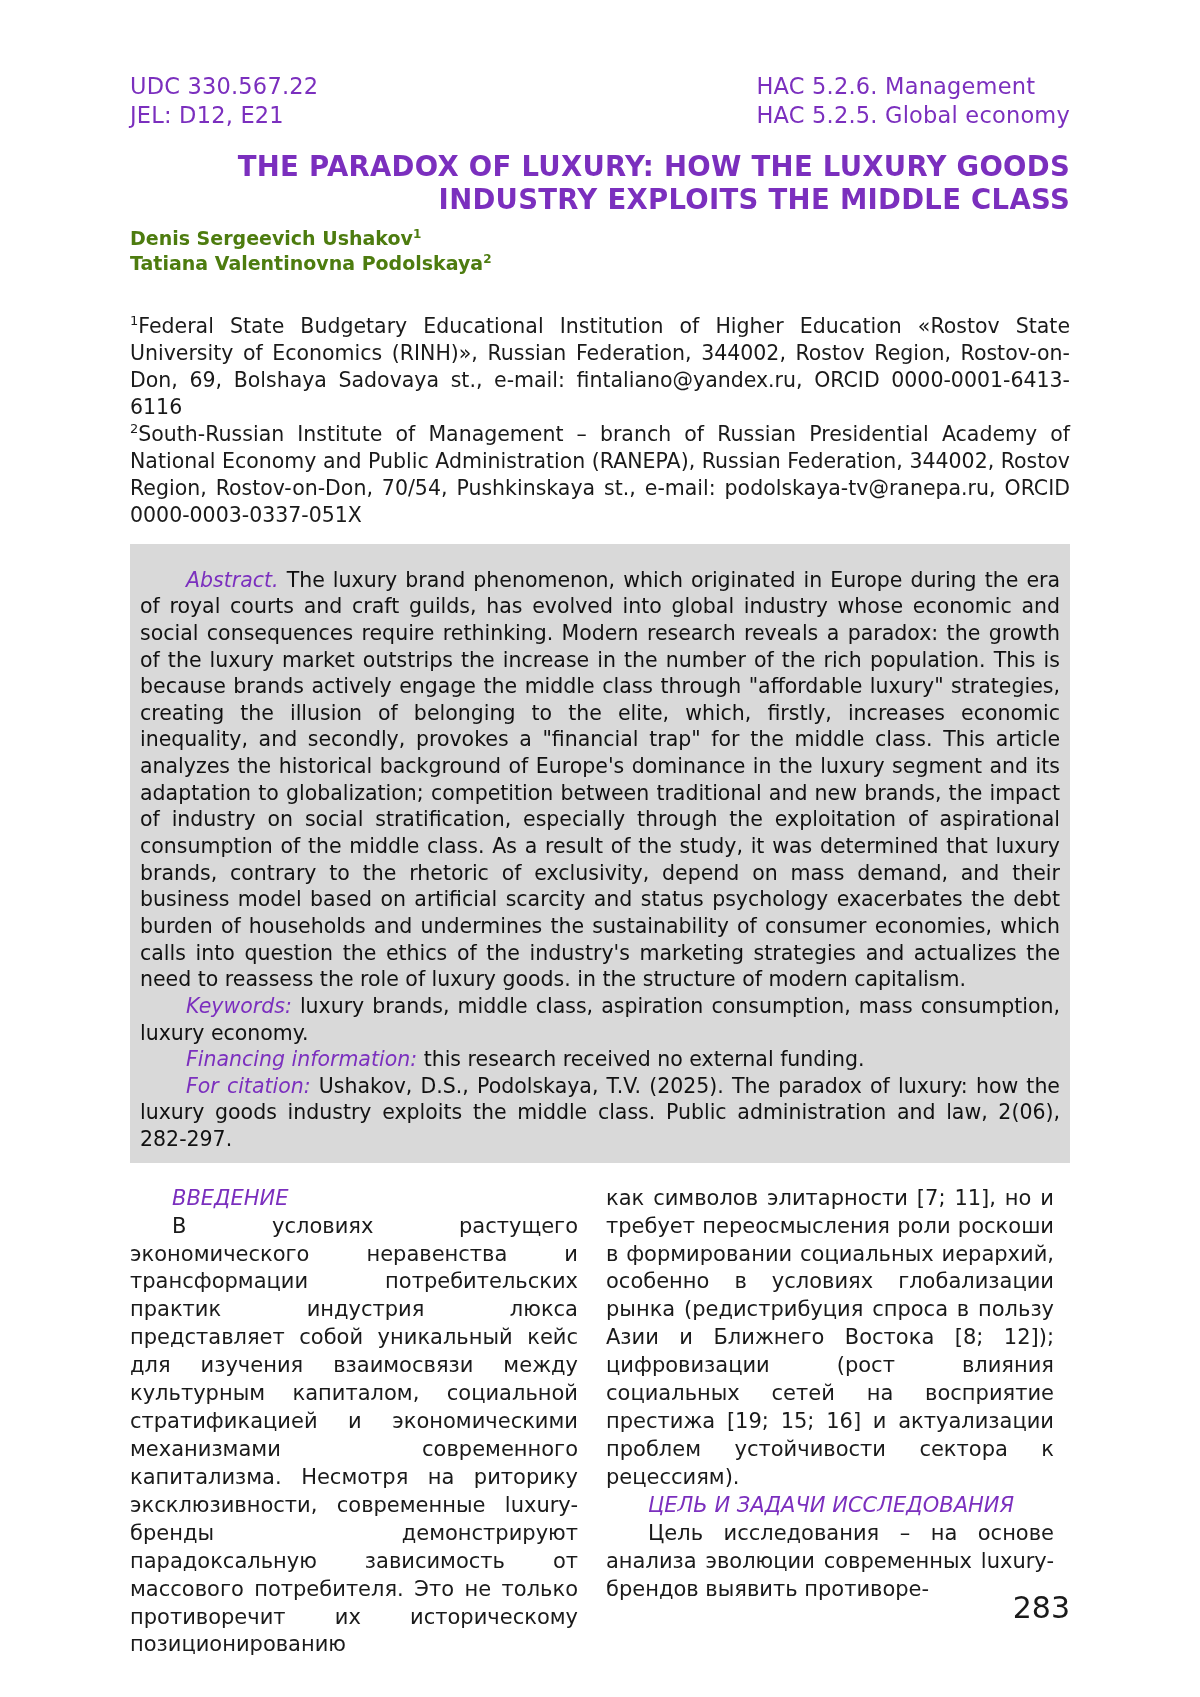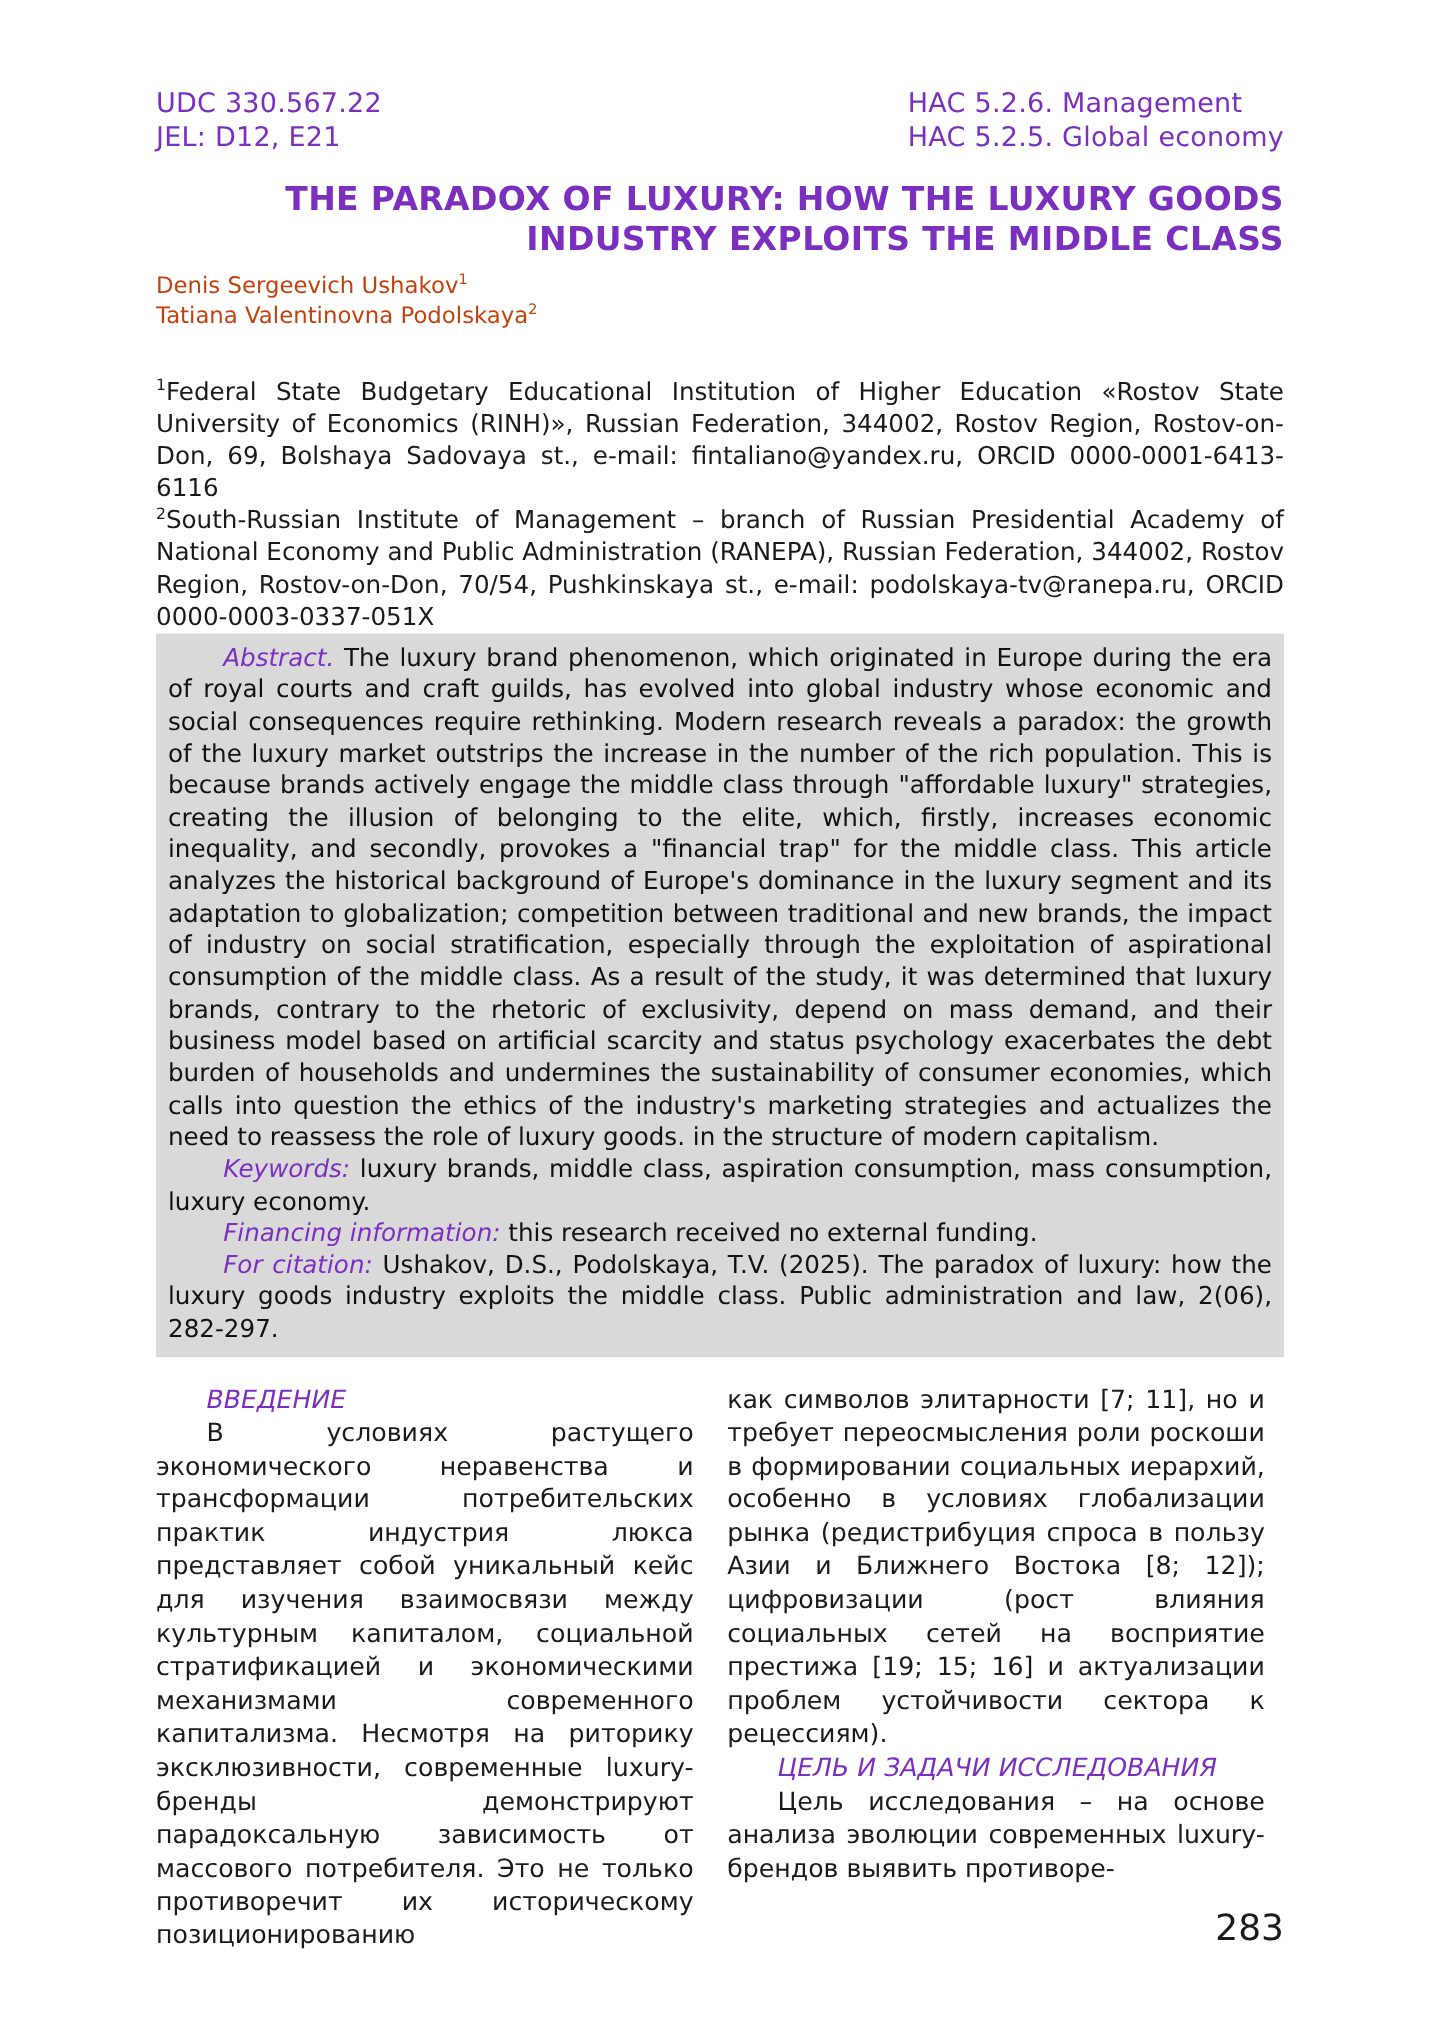--- a/index.html
+++ b/index.html
@@ -43,42 +43,43 @@
     margin-top: 20px;
     color: #7b2fbe;
     font-weight: bold;
     font-size: 27.5px;
     line-height: 1.22;
     letter-spacing: 0.3px;
     text-align: right;
   }
   .authors {
     margin-top: 9px;
-    color: #c2410c;
-    font-weight: normal;
+    color: #4d7c0f;
+    font-weight: bold;
     font-size: 19px;
     line-height: 1.33;
   }
   .authors sup { font-size: 12px; }
 
   
   .affil {
     margin-top: 36px;
     font-size: 20.5px;
     line-height: 1.31;
     text-align: justify;
     color: #1a1a1a;
   }
   .affil p { margin: 0; }
   .affil sup { font-size: 13px; }
 
   
   .abstract-box {
+    margin-top: 15px;
     background: #d9d9d9;
-    padding: 7px 10px 10px 10px;
+    padding: 23px 10px 10px 10px;
     font-size: 20.5px;
     line-height: 1.30;
     text-align: justify;
     color: #111;
   }
   .abstract-box p { margin: 0; }
   .indent { text-indent: 46px; }
   .lbl-italic {
     font-style: italic;
     color: #7b2fbe;

